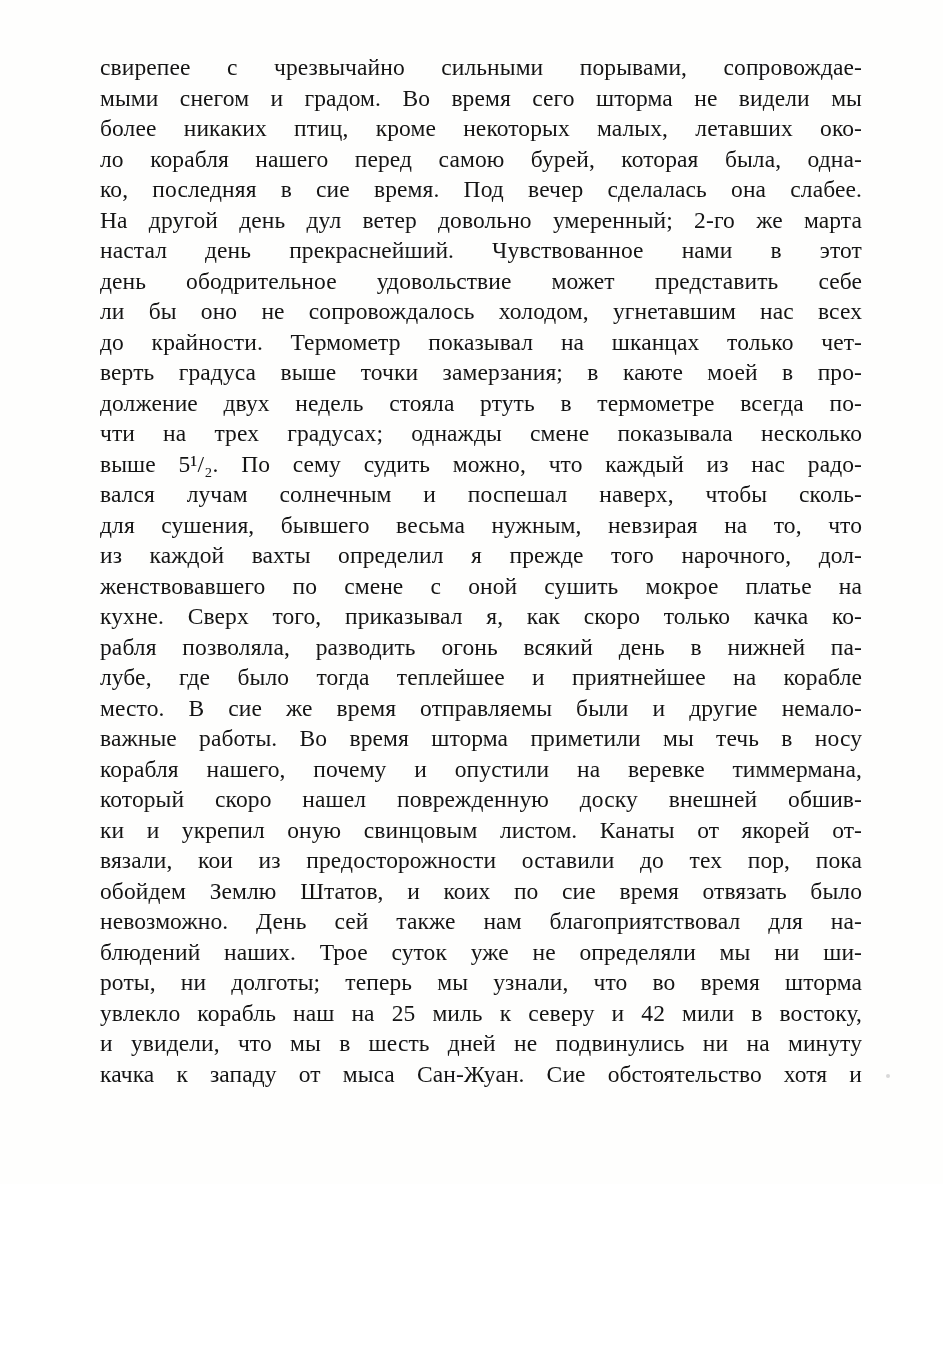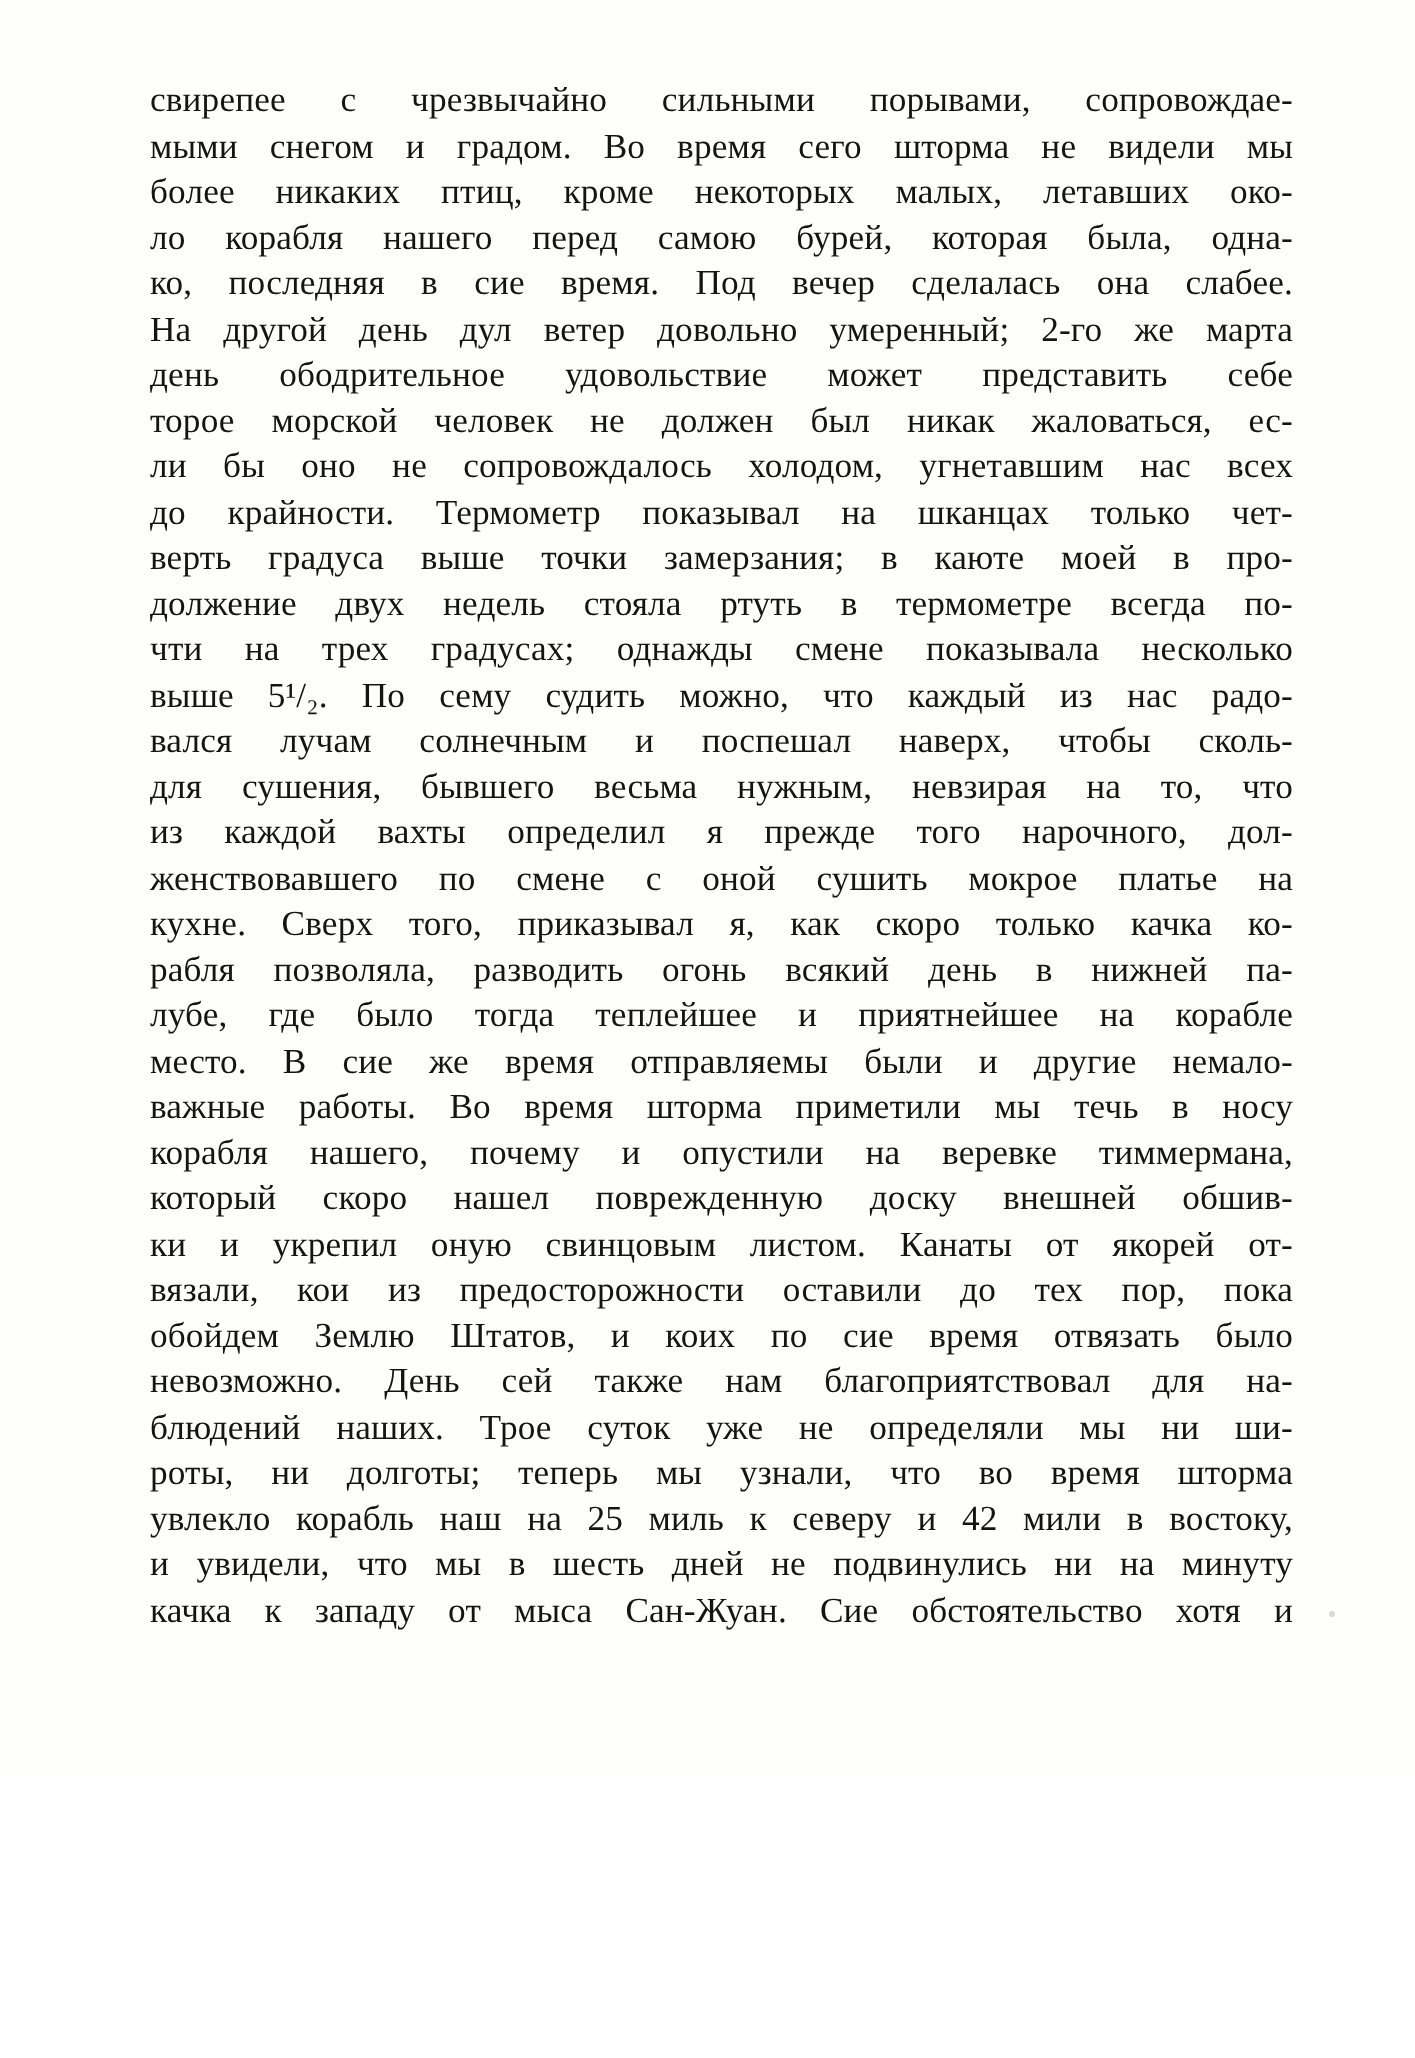--- a/index.html
+++ b/index.html
@@ -61,22 +61,22 @@
 <body>
 
 <div class="page">
   <div class="text-block">
     <div class="line">свирепее с чрезвычайно сильными порывами, сопровождае-</div>
     <div class="line">мыми снегом и градом. Во время сего шторма не видели мы</div>
     <div class="line">более никаких птиц, кроме некоторых малых, летавших око-</div>
     <div class="line">ло корабля нашего перед самою бурей, которая была, одна-</div>
     <div class="line">ко, последняя в сие время. Под вечер сделалась она слабее.</div>
     <div class="line">На другой день дул ветер довольно умеренный; 2-го же марта</div>
+    <div class="line">настал день прекраснейший. Чувствованное нами в этот</div>
     <div class="line">день ободрительное удовольствие может представить себе</div>
-    <div class="line">торое морской человек не должен был никак жаловаться, ес-</div>
     <div class="line">ли бы оно не сопровождалось холодом, угнетавшим нас всех</div>
     <div class="line">до крайности. Термометр показывал на шканцах только чет-</div>
     <div class="line">верть градуса выше точки замерзания; в каюте моей в про-</div>
     <div class="line">должение двух недель стояла ртуть в термометре всегда по-</div>
     <div class="line">чти на трех градусах; однажды смене показывала несколько</div>
     <div class="line">выше 5¹/₂. По сему судить можно, что каждый из нас радо-</div>
     <div class="line">вался лучам солнечным и поспешал наверх, чтобы сколь-</div>
     <div class="line">для сушения, бывшего весьма нужным, невзирая на то, что</div>
     <div class="line">из каждой вахты определил я прежде того нарочного, дол-</div>
     <div class="line">женствовавшего по смене с оной сушить мокрое платье на</div>

